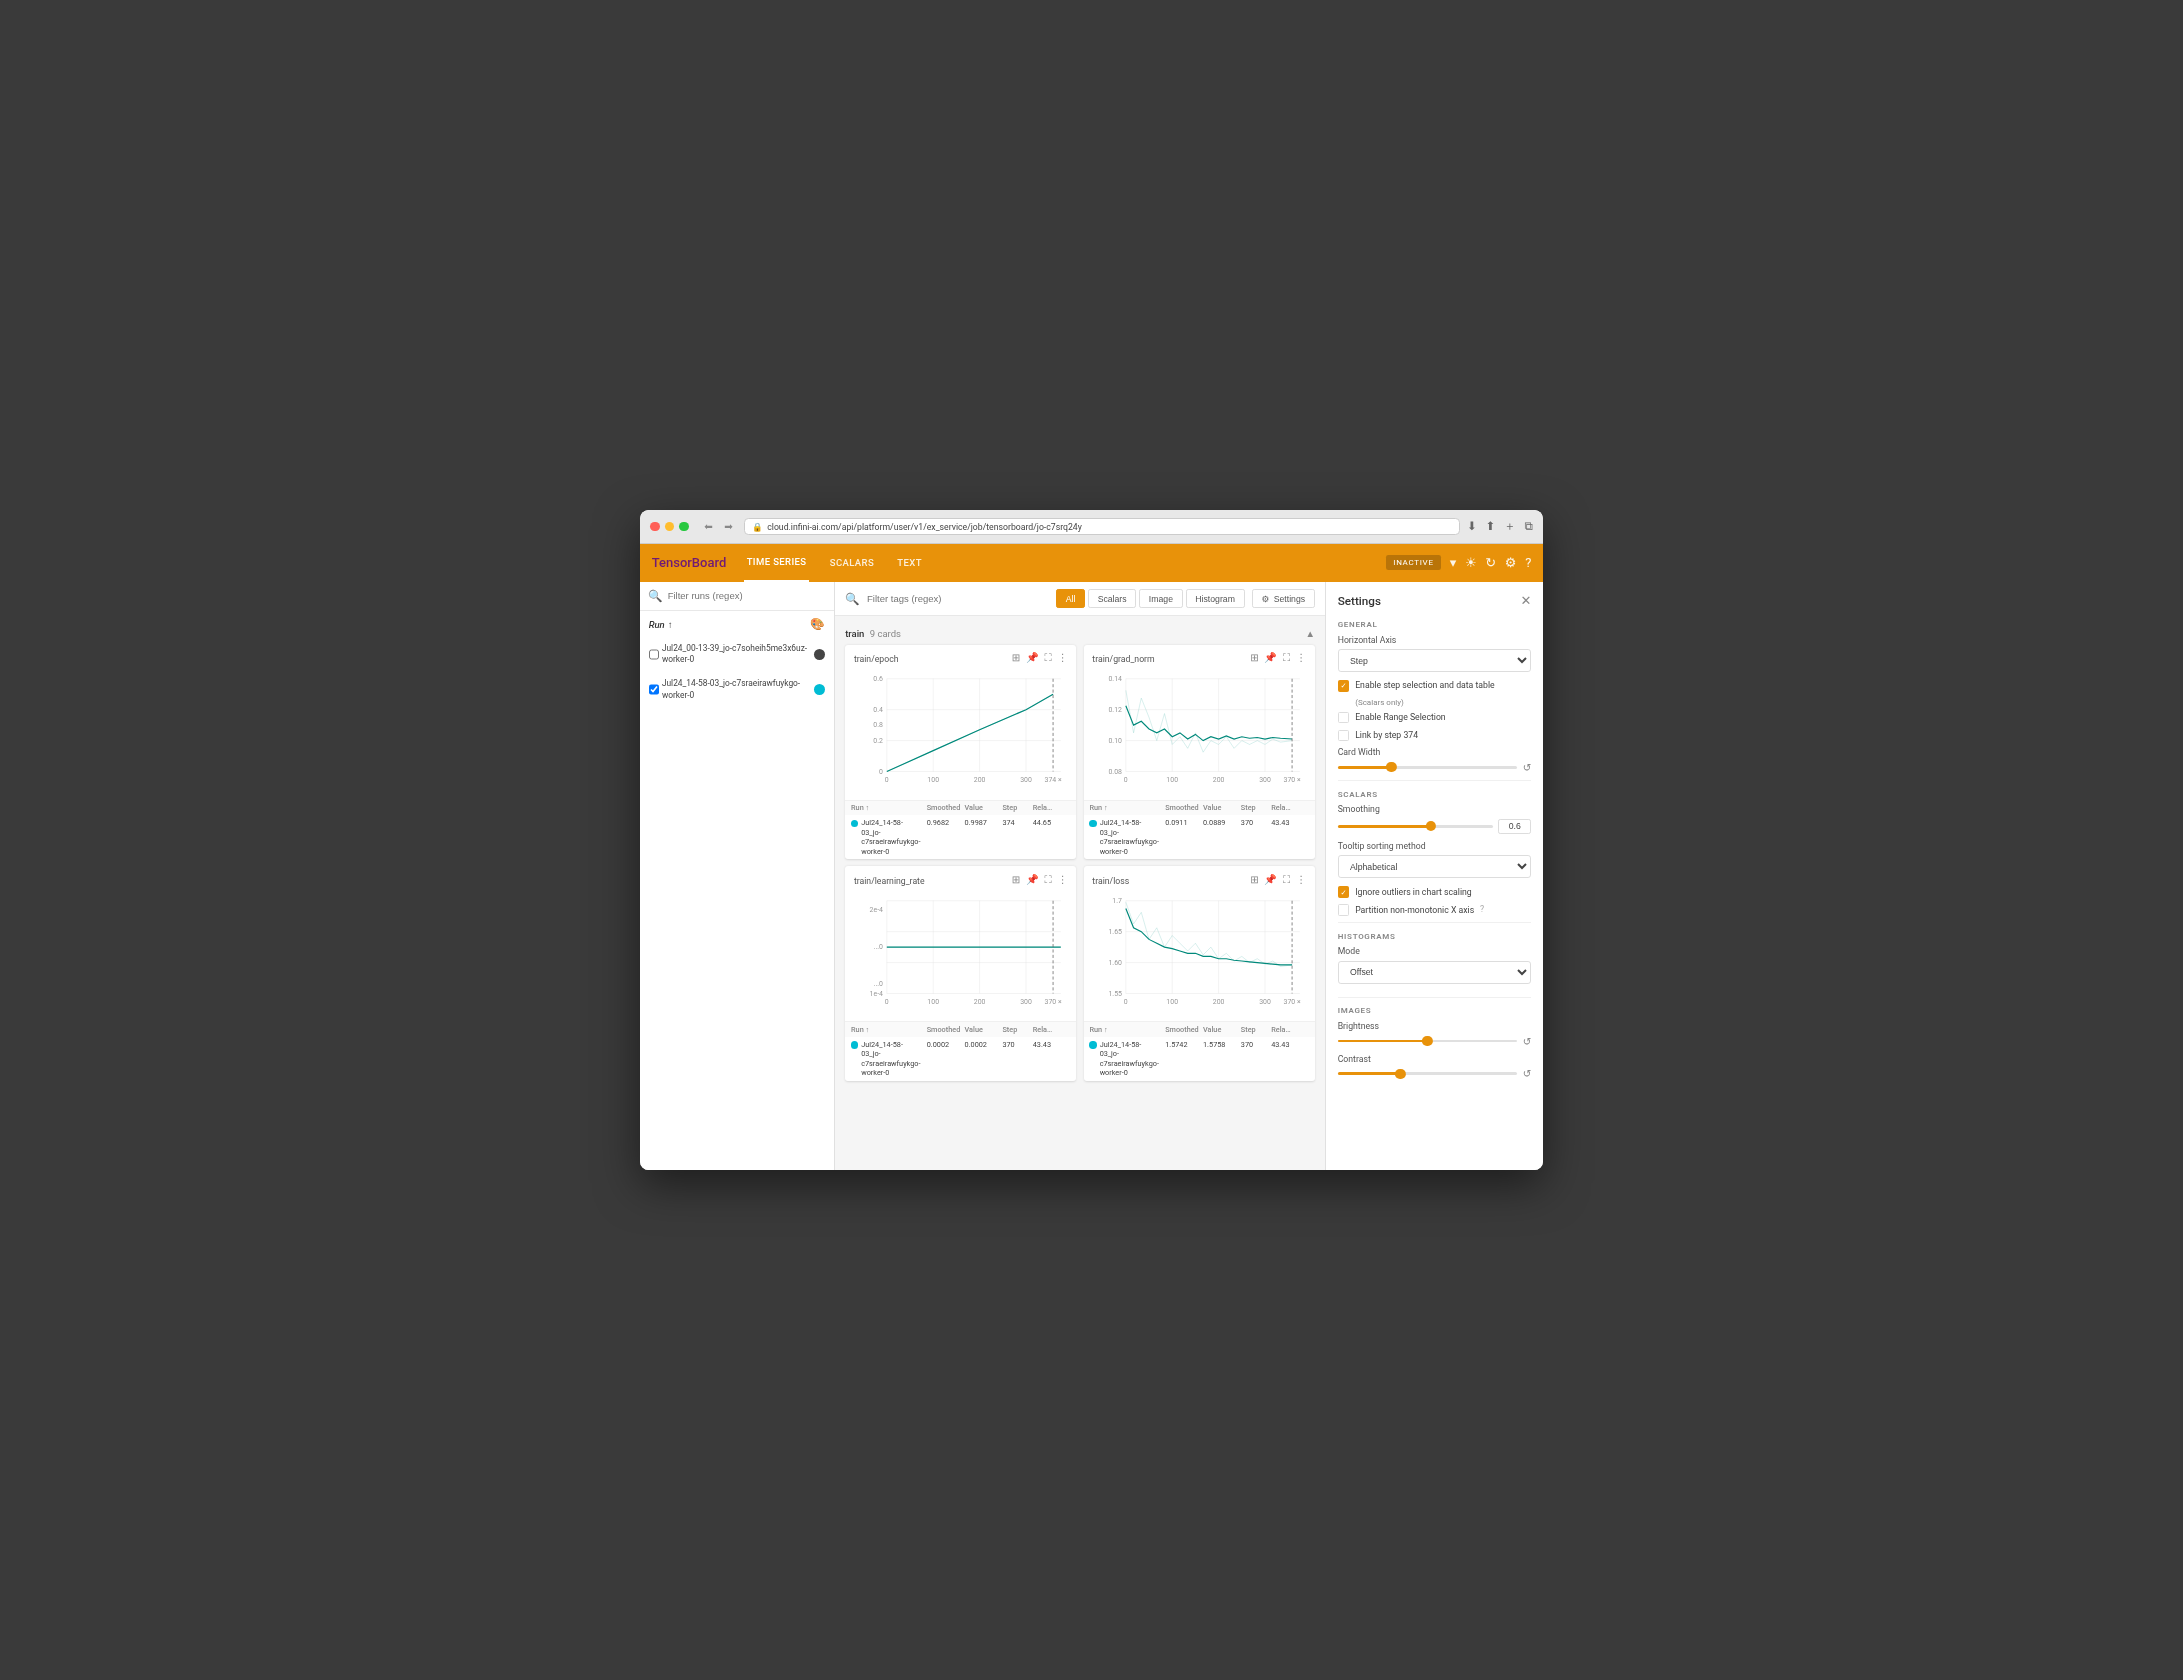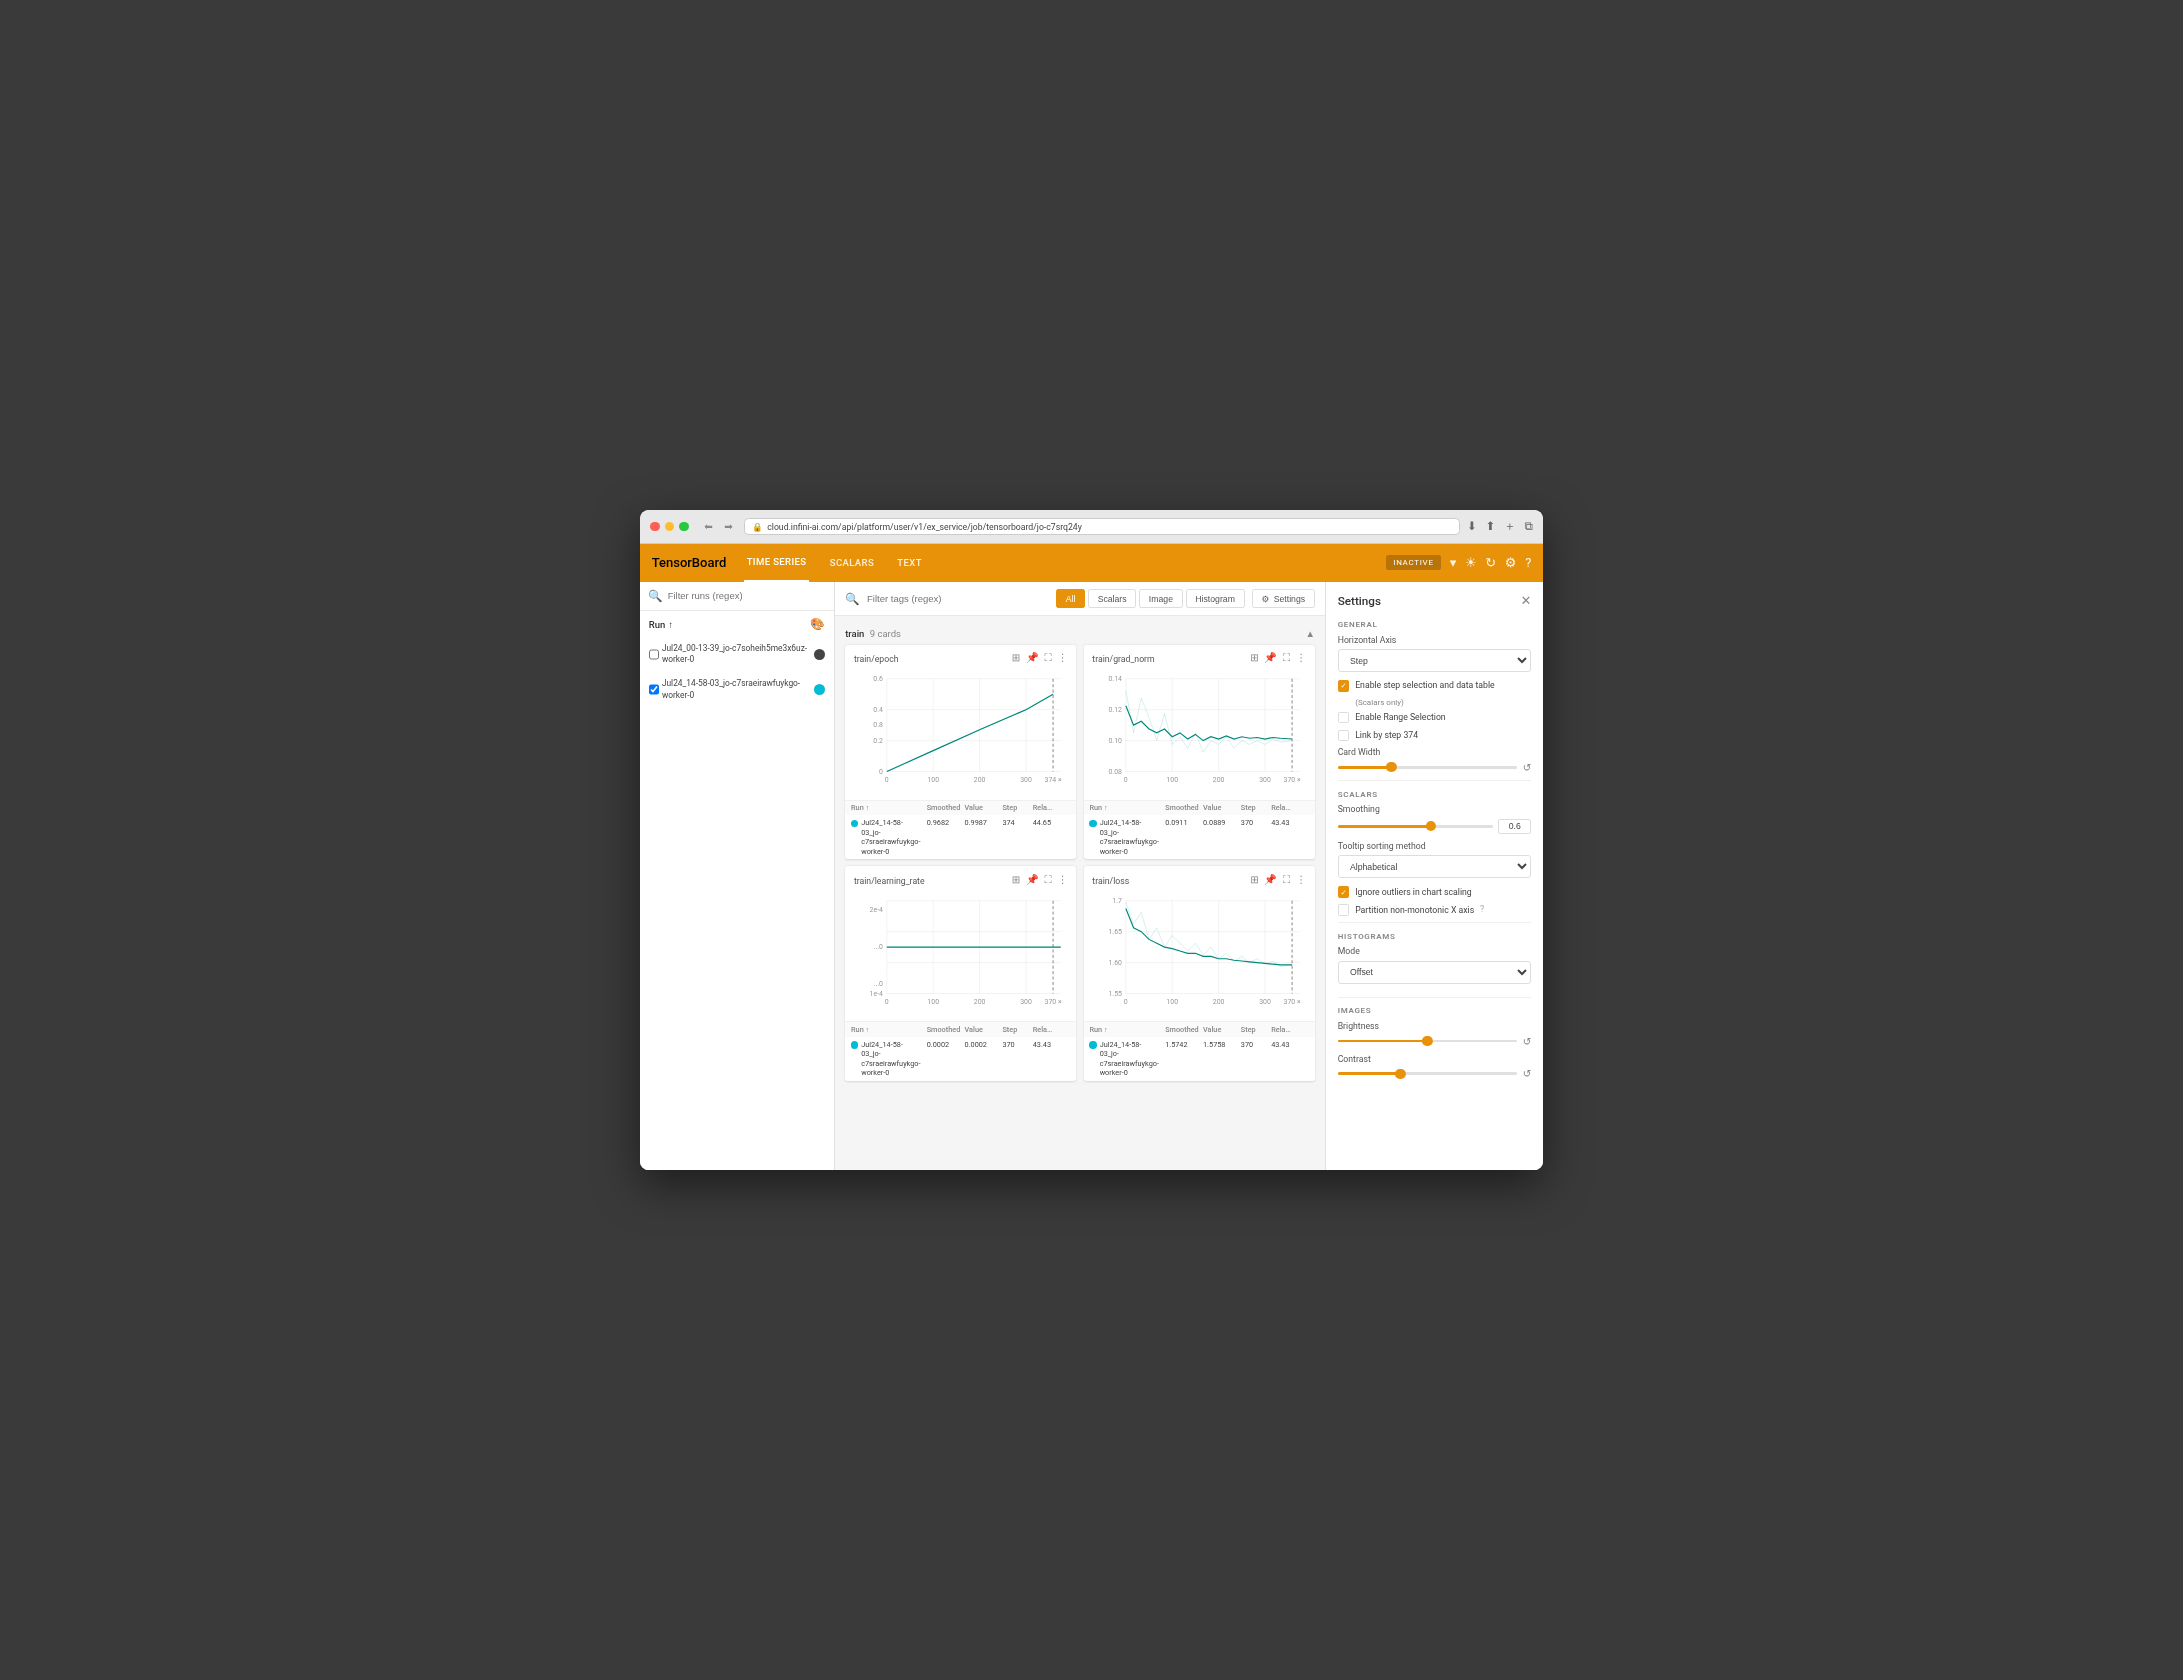--- a/index.html
+++ b/index.html
@@ -48,21 +48,21 @@
     
     
     .tb-topnav {
       background: #e8920a;
       display: flex;
       align-items: center;
       padding: 0 11.7px;
       height: 38px;
       gap: 17.5px;
     }
-    .tb-logo { color: #000000; font-size: 13px; font-weight: 500; }
+    .tb-logo { color: #701a75; font-size: 13px; font-weight: 500; }
     .tb-nav-item {
       color: rgba(255,255,255,0.85);
       font-size: 9.5px;
       font-weight: 500;
       padding: 0 2.9px;
       height: 38px;
       display: flex;
       align-items: center;
       cursor: pointer;
       letter-spacing: 0.4px;
@@ -107,21 +107,21 @@
       color: #666;
       width: 100%;
       background: transparent;
     }
     .run-header {
       padding: 5.8px 8.7px;
       display: flex;
       align-items: center;
       justify-content: space-between;
     }
-    .run-label { font-size: 9.5px; font-weight: 500; color: #333; display: flex; align-items: center; gap: 2.9px; }
+    .run-label { font-size: 9.5px; font-weight: 500; color: #333; display: flex; align-items: center; gap: 2.9px; font-style: italic; }
     .run-row {
       display: flex;
       align-items: center;
       padding: 5.8px 8.7px;
       gap: 3px;
       font-size: 8.7px;
       color: #444;
     }
     .run-checkbox { width: 10.2px; height: 10.2px; }
     .run-name { flex: 1; font-size: 8.4px; color: #444; line-height: 1.4; }

